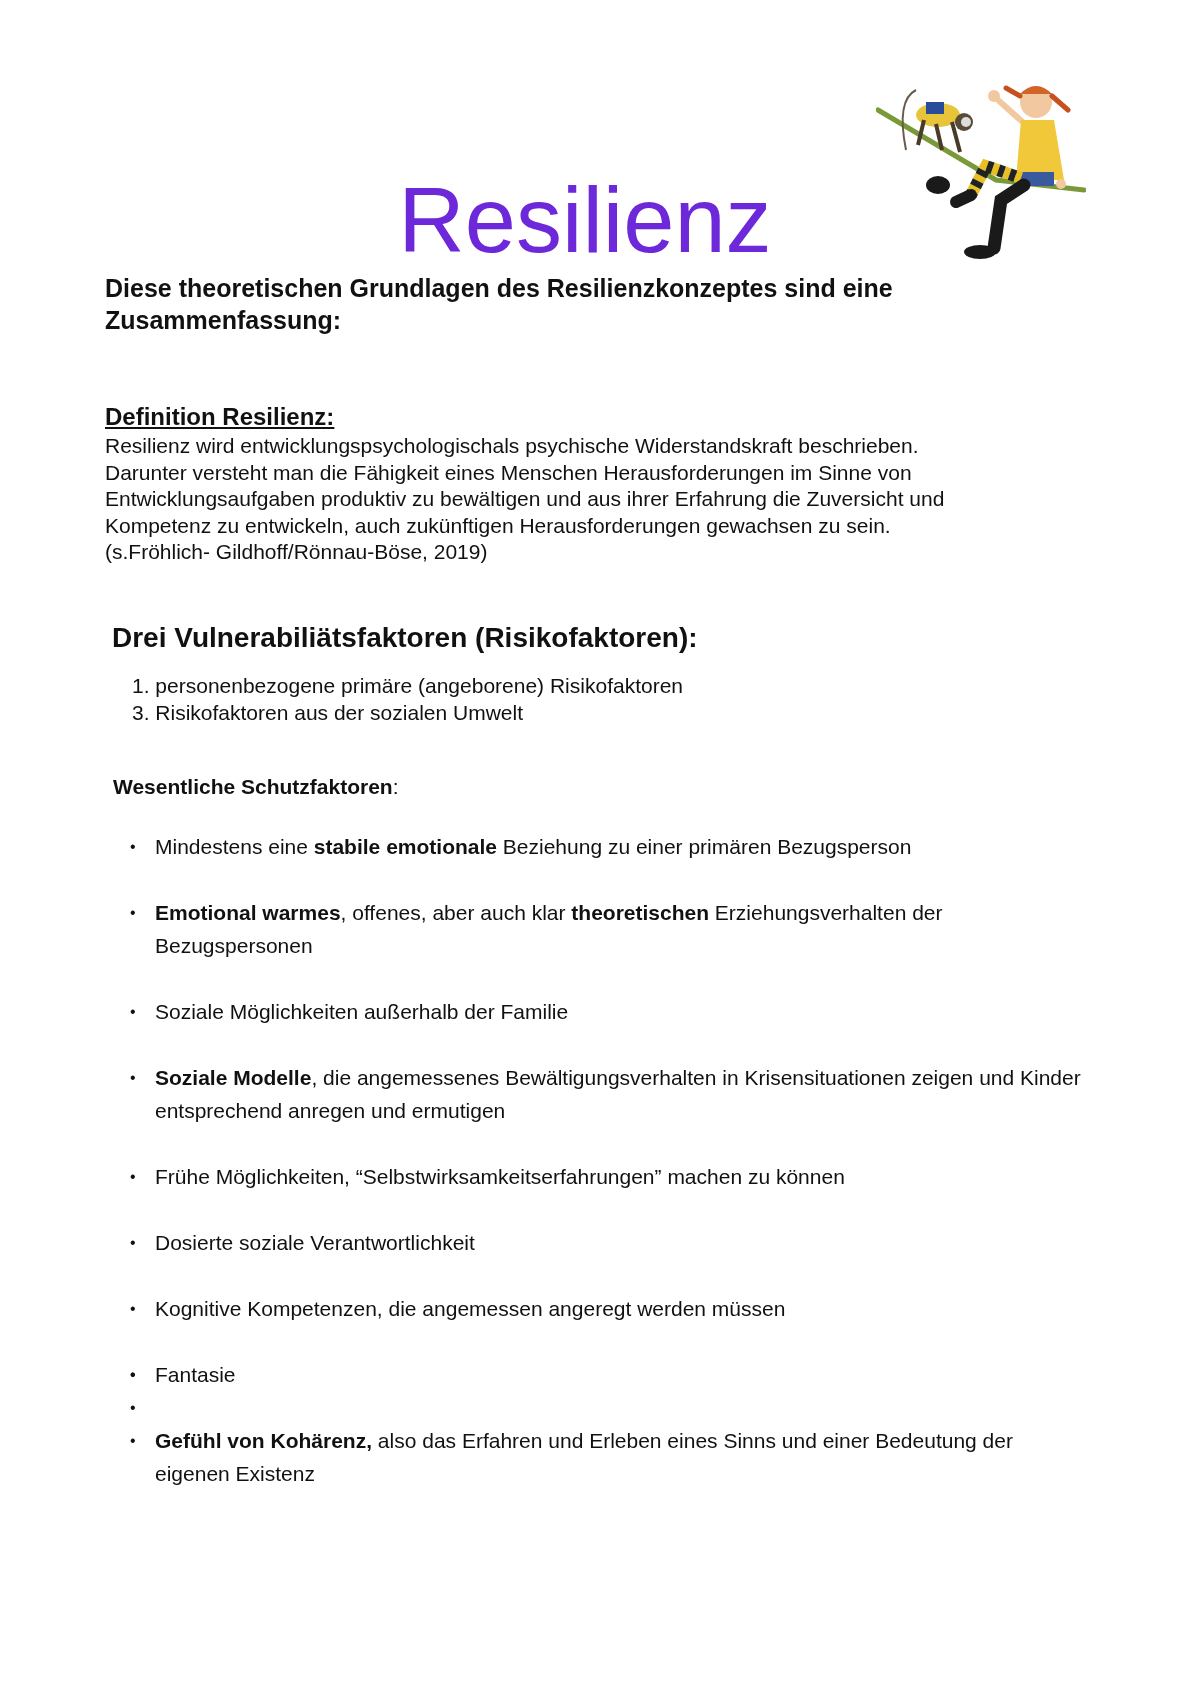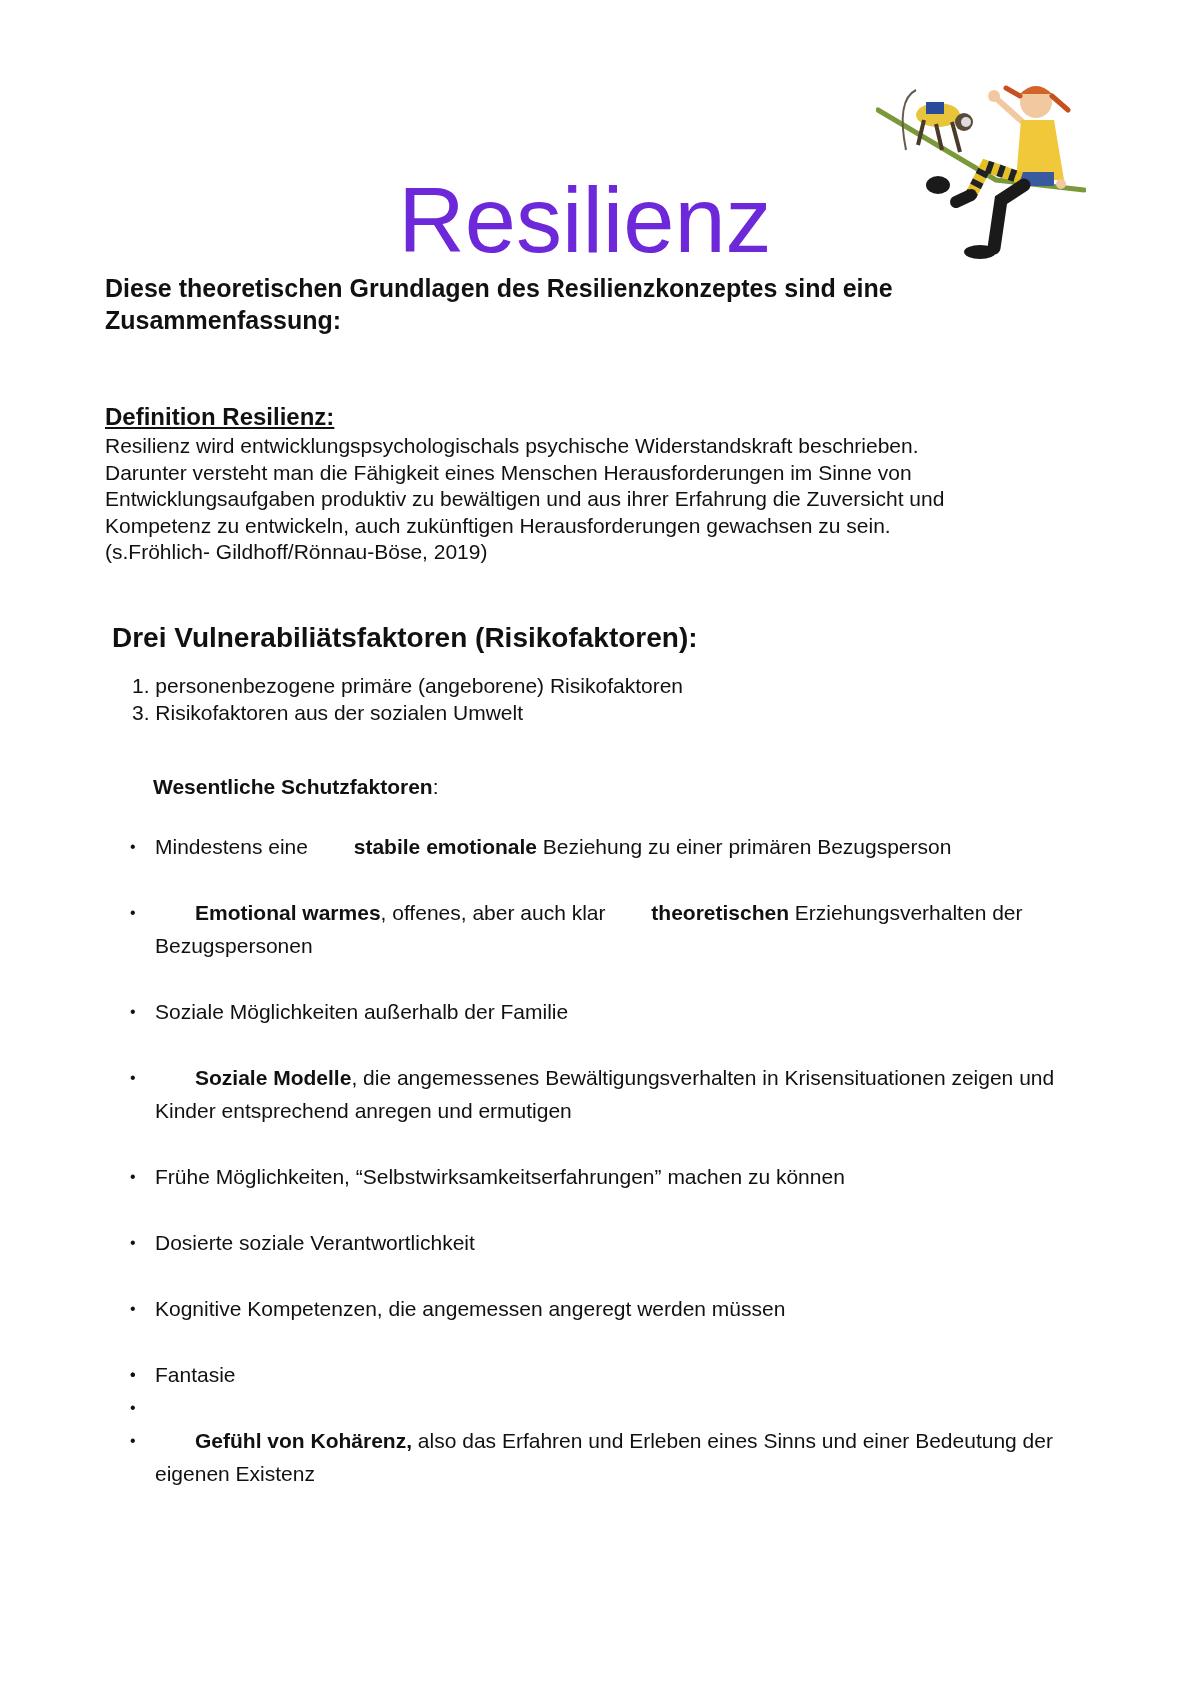--- a/index.html
+++ b/index.html
@@ -41,21 +41,21 @@
     .schutz-list {
       position: absolute; left: 128px; top: 830px; width: 960px; margin: 0; padding: 0; list-style: none;
       font-size: 21px; line-height: 33px;
     }
     .schutz-list li { position: relative; padding-left: 27px; margin-bottom: 33px; }
     .schutz-list li.tight { margin-bottom: 0; }
     .schutz-list li .bullet {
       position: absolute; left: 2px; top: 0; font-size: 16px;
     }
     .schutz-list li.empty { height: 33px; }
-    b { font-weight: bold; margin-left: 40px; }
+    b { font-weight: bold; }
   </style>
 </head>
 <body>
 
 <h1 class="title">Resilienz</h1>
 
 <div class="illustration">
   <svg width="210" height="190" viewBox="0 0 210 190">
 
     <path d="M2 40 L120 110 L208 120" stroke="#7a9a3a" stroke-width="5" fill="none" stroke-linecap="round"></path>

